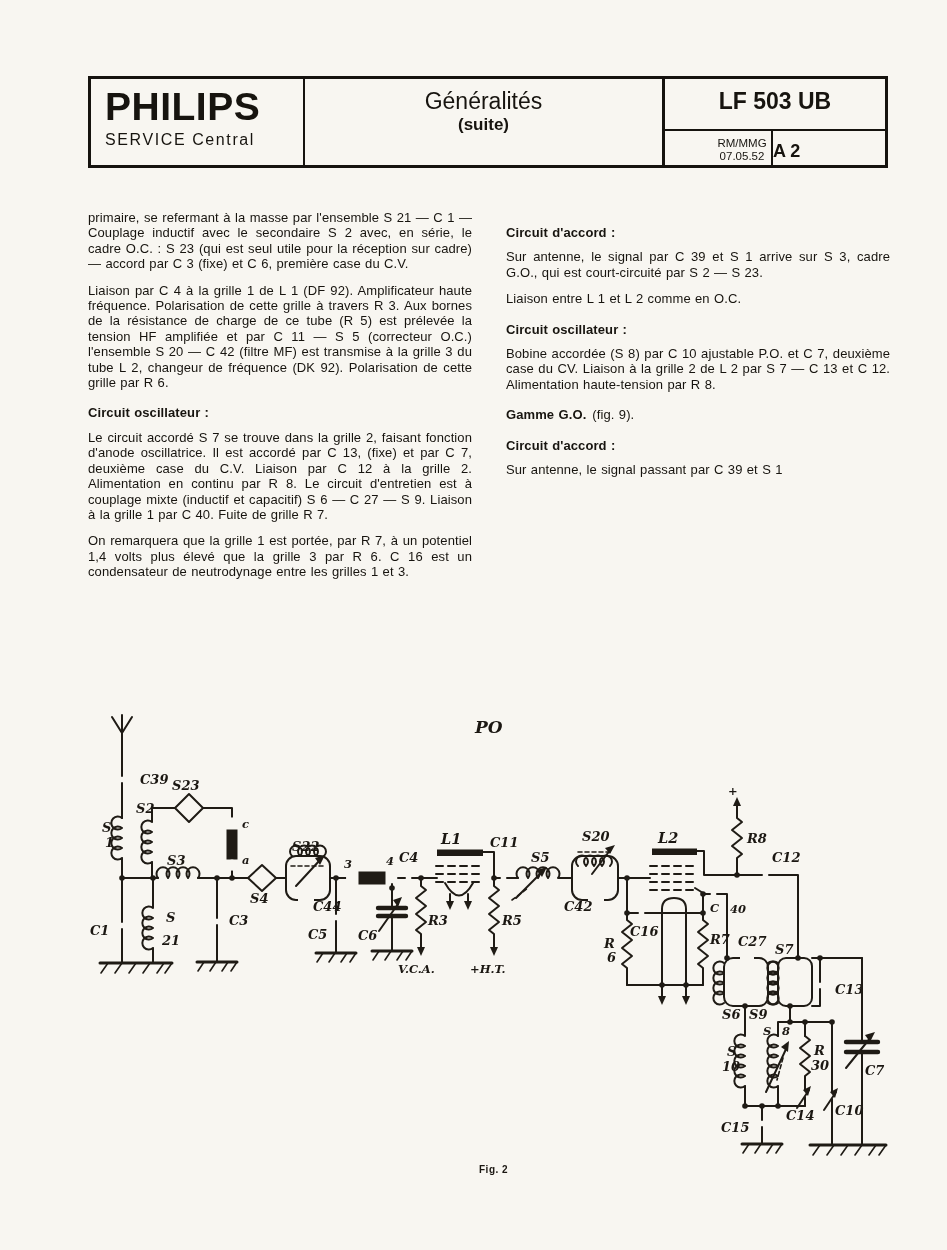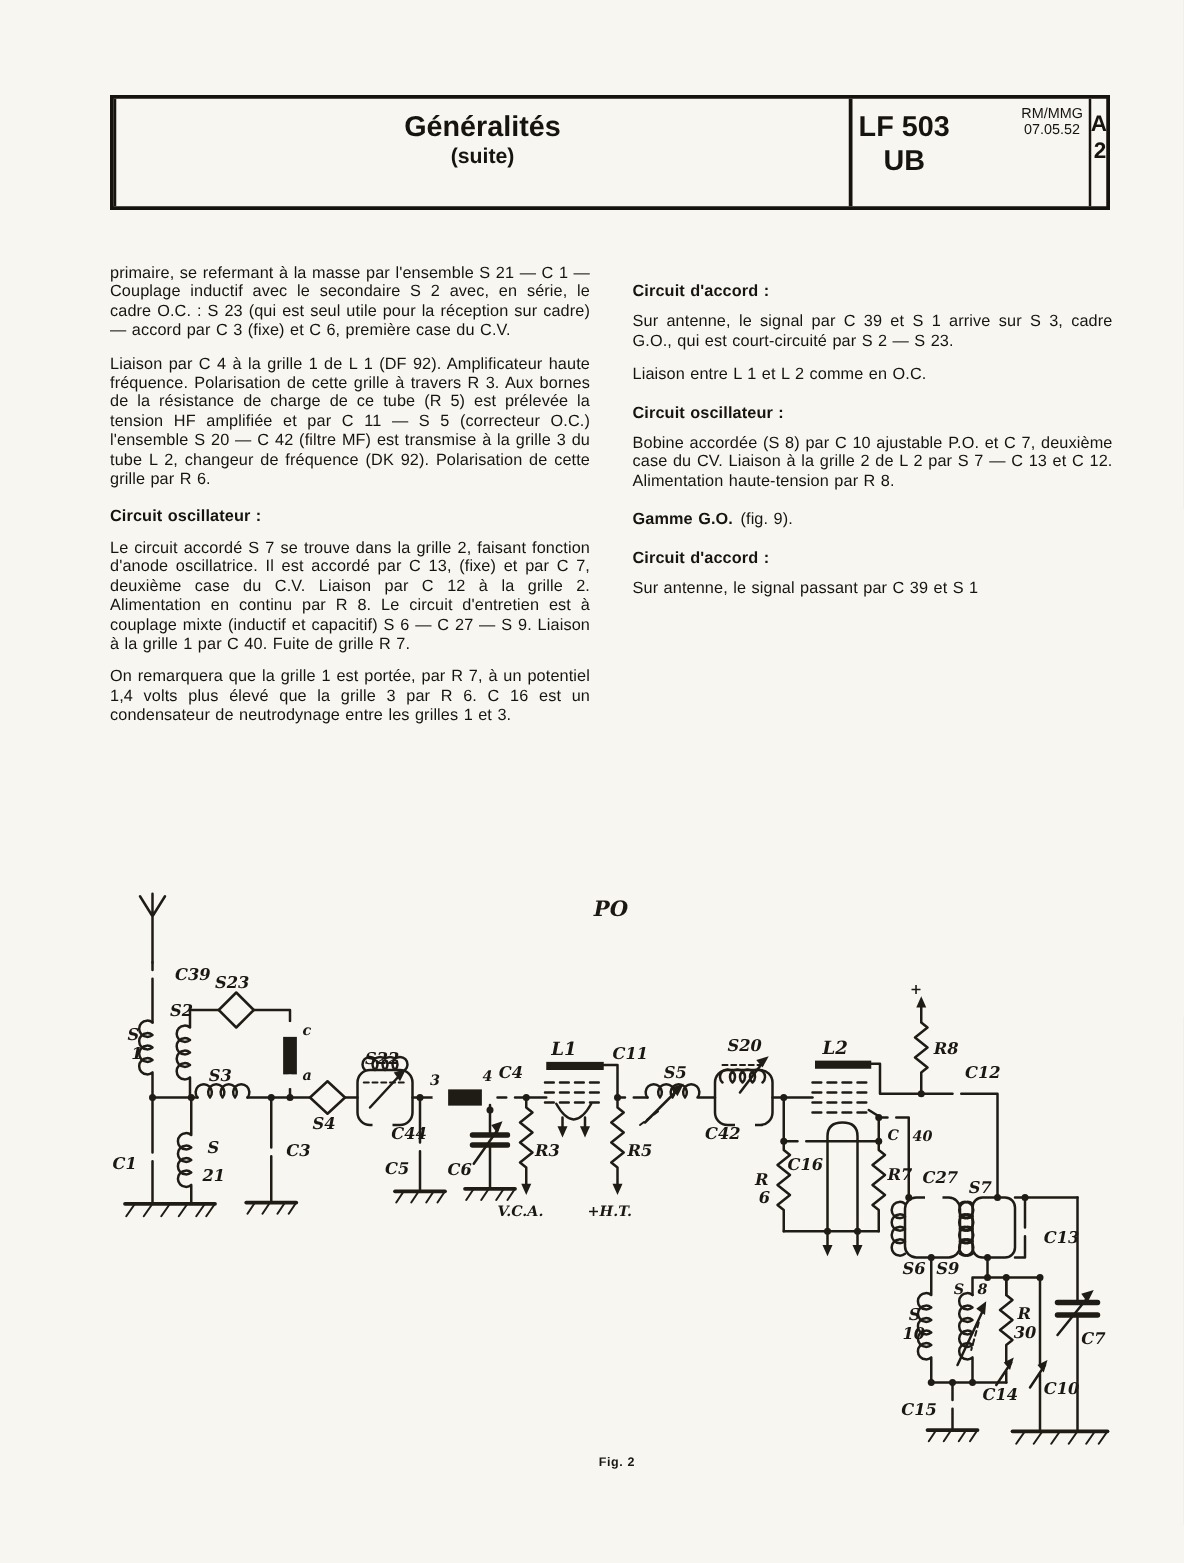--- a/index.html
+++ b/index.html
@@ -8,29 +8,29 @@
   
   .hdrbox{position:absolute;left:88px;top:76px;width:800px;height:92px;
           border:3px solid #16130f;display:flex;box-sizing:border-box;}
   .hleft{width:212px;padding:8px 0 0 14px;box-sizing:border-box;}
   .brand{font-weight:bold;font-size:39px;line-height:40px;letter-spacing:0.5px;}
   .brand-sub{font-size:16px;line-height:20px;letter-spacing:1.6px;margin-top:3px;}
   .vdiv{background:#16130f;}
   .vthin{width:2px;}
   .vthick{width:3px;}
   .hmid{flex:1;text-align:center;padding-top:9px;}
-  .htitle{font-weight:bold;font-size:23px;}
+  .htitle{font-weight:normal;font-size:23px;}
   .hsub{font-weight:bold;font-size:17px;}
-  .hright{width:203px;display:flex;flex-direction:row;}
+  .hright{width:220px;display:flex;flex-direction:column;}
   .model{font-weight:bold;font-size:23px;text-align:center;padding-top:9px;height:41px;box-sizing:content-box;}
   .hrule{height:2px;background:#16130f;}
   .refrow{flex:1;display:flex;}
   .refblock{width:108px;font-size:11.5px;line-height:13px;text-align:center;
             padding-top:6px;border-right:2px solid #16130f;box-sizing:border-box;padding-left:48px;}
-  .pagecode{flex:1;font-weight:bold;font-size:18px;text-align:right;padding-top:10px;}
+  .pagecode{flex:1;font-weight:bold;font-size:18px;text-align:left;padding-top:10px;}
   
   .col{position:absolute;top:210px;width:384px;font-size:13px;line-height:15.4px;
        text-align:justify;letter-spacing:0.1px;word-spacing:0.6px;}
   .colL{left:88px;}
   .colR{left:506px;}
   .col p{margin:0 0 11px 0;}
   .bh{font-weight:bold;margin:15px 0 9px 0;}
   .bh.first{margin-top:0;}
   .hsuffix{font-weight:normal;margin-left:6px;}
   
@@ -51,20 +51,24 @@
   .big{font-size:17px;font-weight:700;}
   .fig{font-family:"Liberation Sans",sans-serif;font-style:normal;font-weight:bold;
        font-size:10px;fill:#1b1712;letter-spacing:0.5px;}
 </style>
 </head>
 <body>
 
 <div class="page">
 
   <div class="hdrbox">
+    <div class="hleft">
+      <div class="brand">PHILIPS</div>
+      <div class="brand-sub">SERVICE Central</div>
+    </div>
     <div class="vdiv vthin"></div>
     <div class="hmid">
       <div class="htitle">Généralités</div>
       <div class="hsub">(suite)</div>
     </div>
     <div class="vdiv vthick"></div>
     <div class="hright">
       <div class="model">LF 503 UB</div>
       <div class="hrule"></div>
       <div class="refrow">

